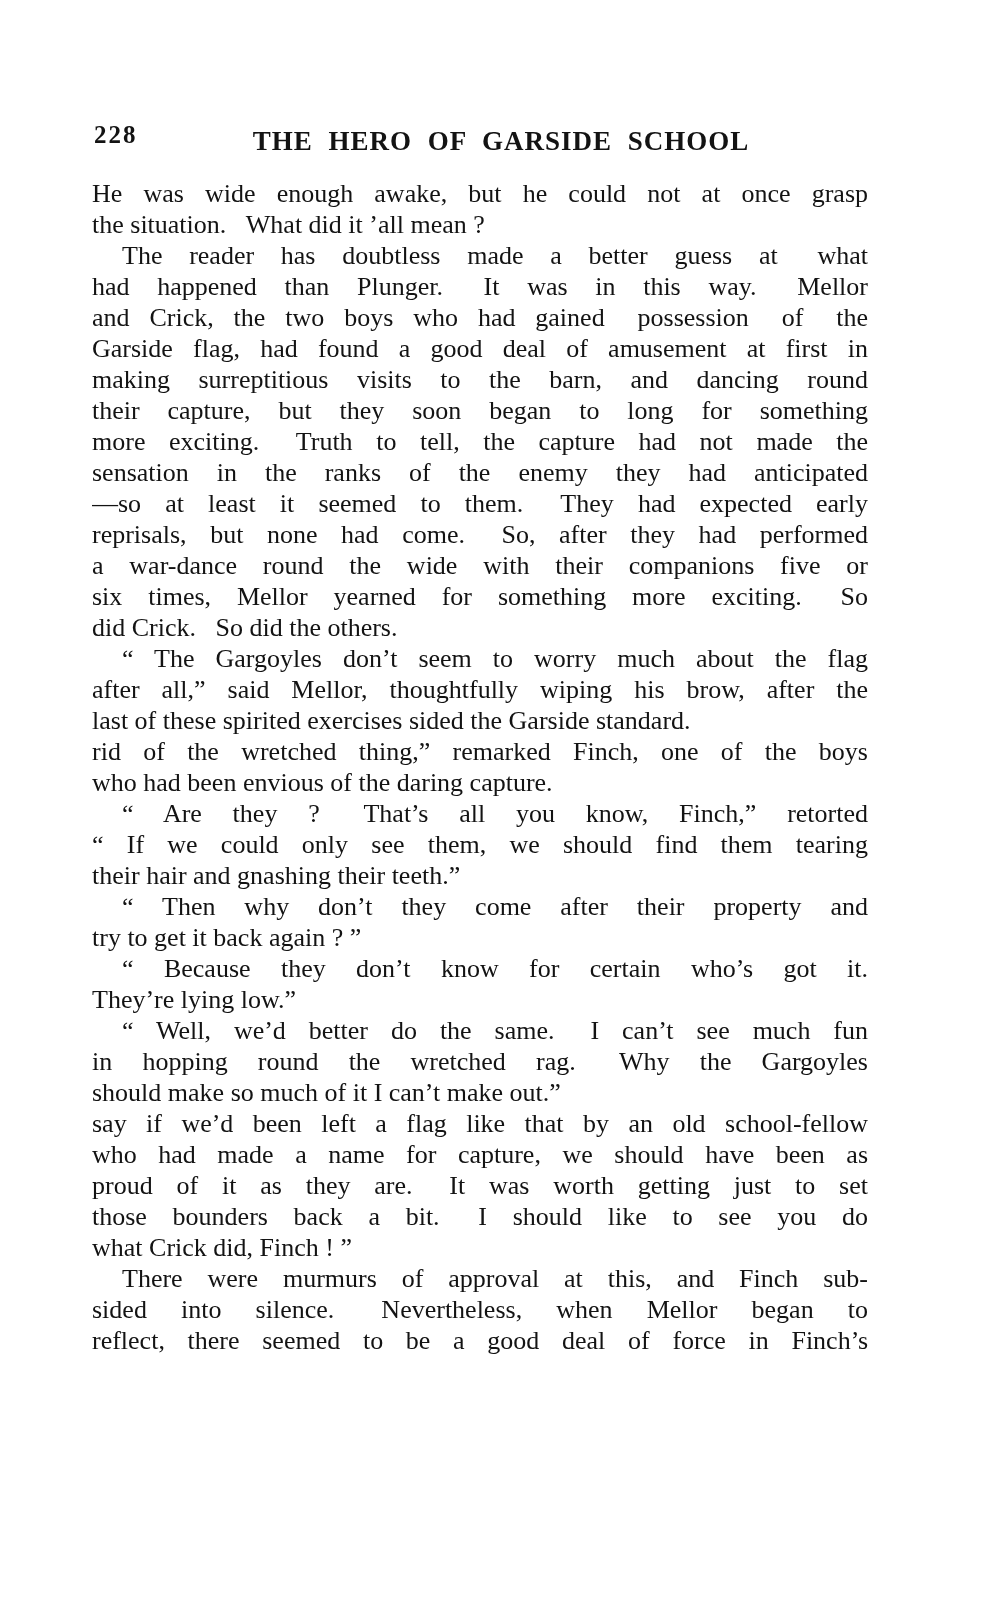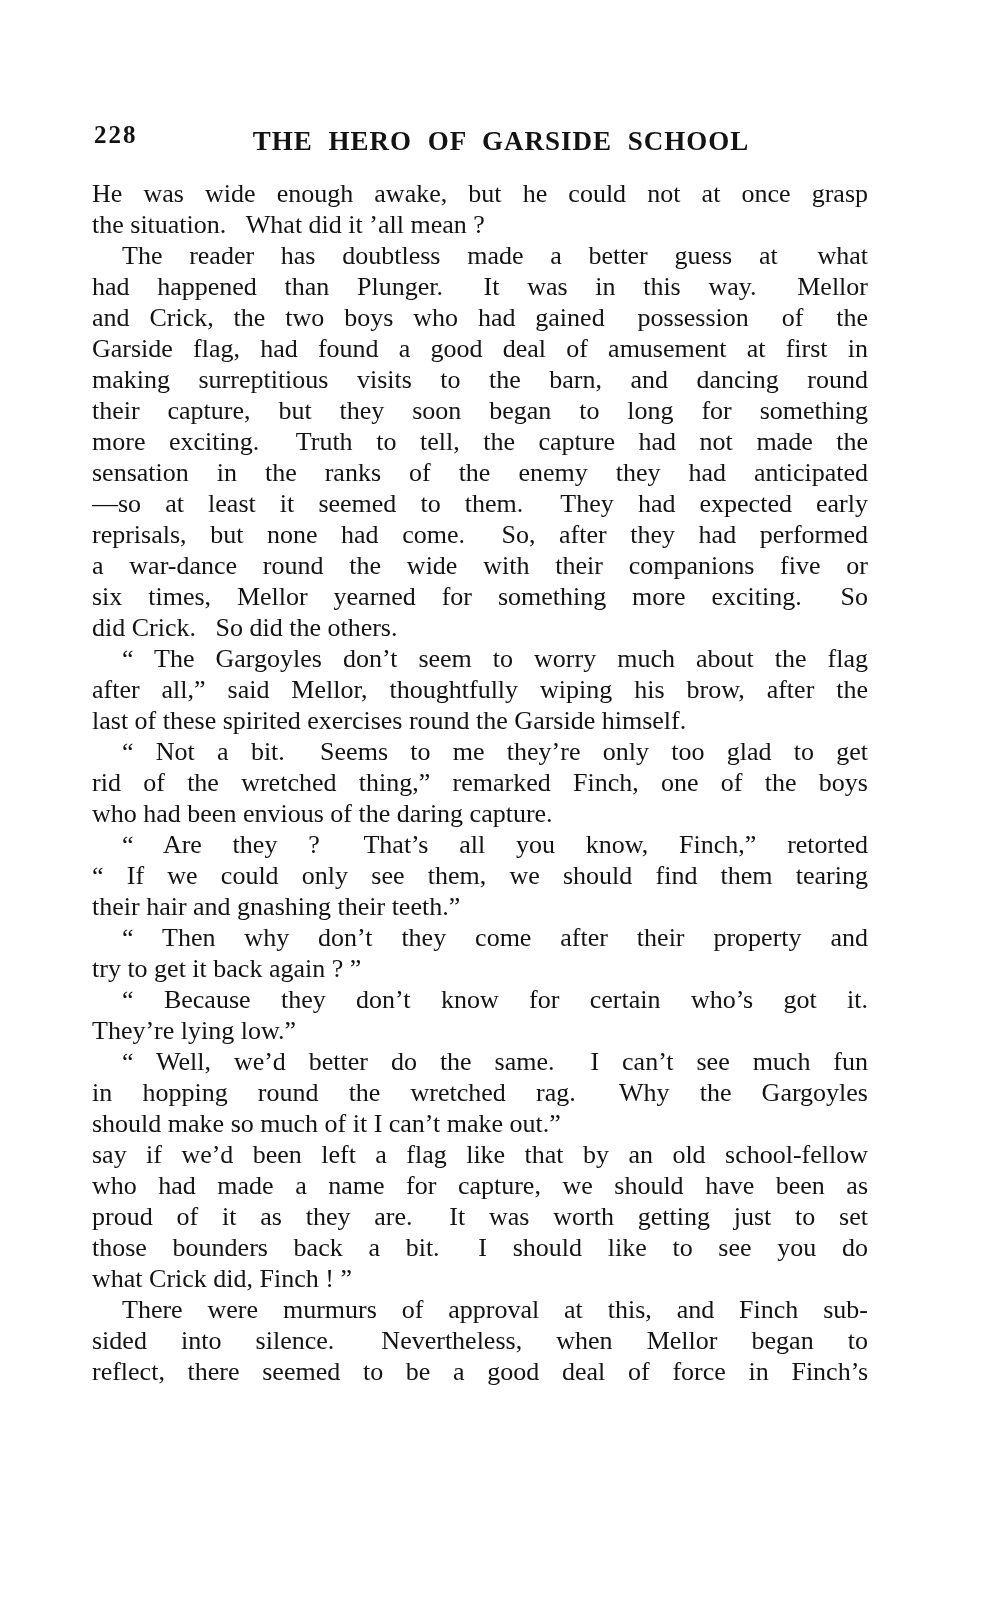--- a/index.html
+++ b/index.html
@@ -74,22 +74,21 @@
       <div class="line">their capture, but they soon began to long for something</div>
       <div class="line">more exciting.  Truth to tell, the capture had not made the</div>
       <div class="line">sensation in the ranks of the enemy they had anticipated</div>
       <div class="line">—so at least it seemed to them.  They had expected early</div>
       <div class="line">reprisals, but none had come.  So, after they had performed</div>
       <div class="line">a war-dance round the wide with their companions five or</div>
       <div class="line">six times, Mellor yearned for something more exciting.  So</div>
       <div class="line end">did Crick.  So did the others.</div>
       <div class="line indent">“ The Gargoyles don’t seem to worry much about the flag</div>
       <div class="line">after all,” said Mellor, thoughtfully wiping his brow, after the</div>
-      <div class="line end">last of these spirited exercises round the Garside himself.</div>
-      <div class="line indent">“ Not a bit.  Seems to me they’re only too glad to get</div>
+      <div class="line end">last of these spirited exercises sided the Garside standard.</div>
       <div class="line">rid of the wretched thing,” remarked Finch, one of the boys</div>
       <div class="line end">who had been envious of the daring capture.</div>
       <div class="line indent">“ Are they ?  That’s all you know, Finch,” retorted</div>
       <div class="line">“ If we could only see them, we should find them tearing</div>
       <div class="line end">their hair and gnashing their teeth.”</div>
       <div class="line indent">“ Then why don’t they come after their property and</div>
       <div class="line end">try to get it back again ? ”</div>
       <div class="line indent">“ Because they don’t know for certain who’s got it.</div>
       <div class="line end">They’re lying low.”</div>
       <div class="line indent">“ Well, we’d better do the same.  I can’t see much fun</div>

